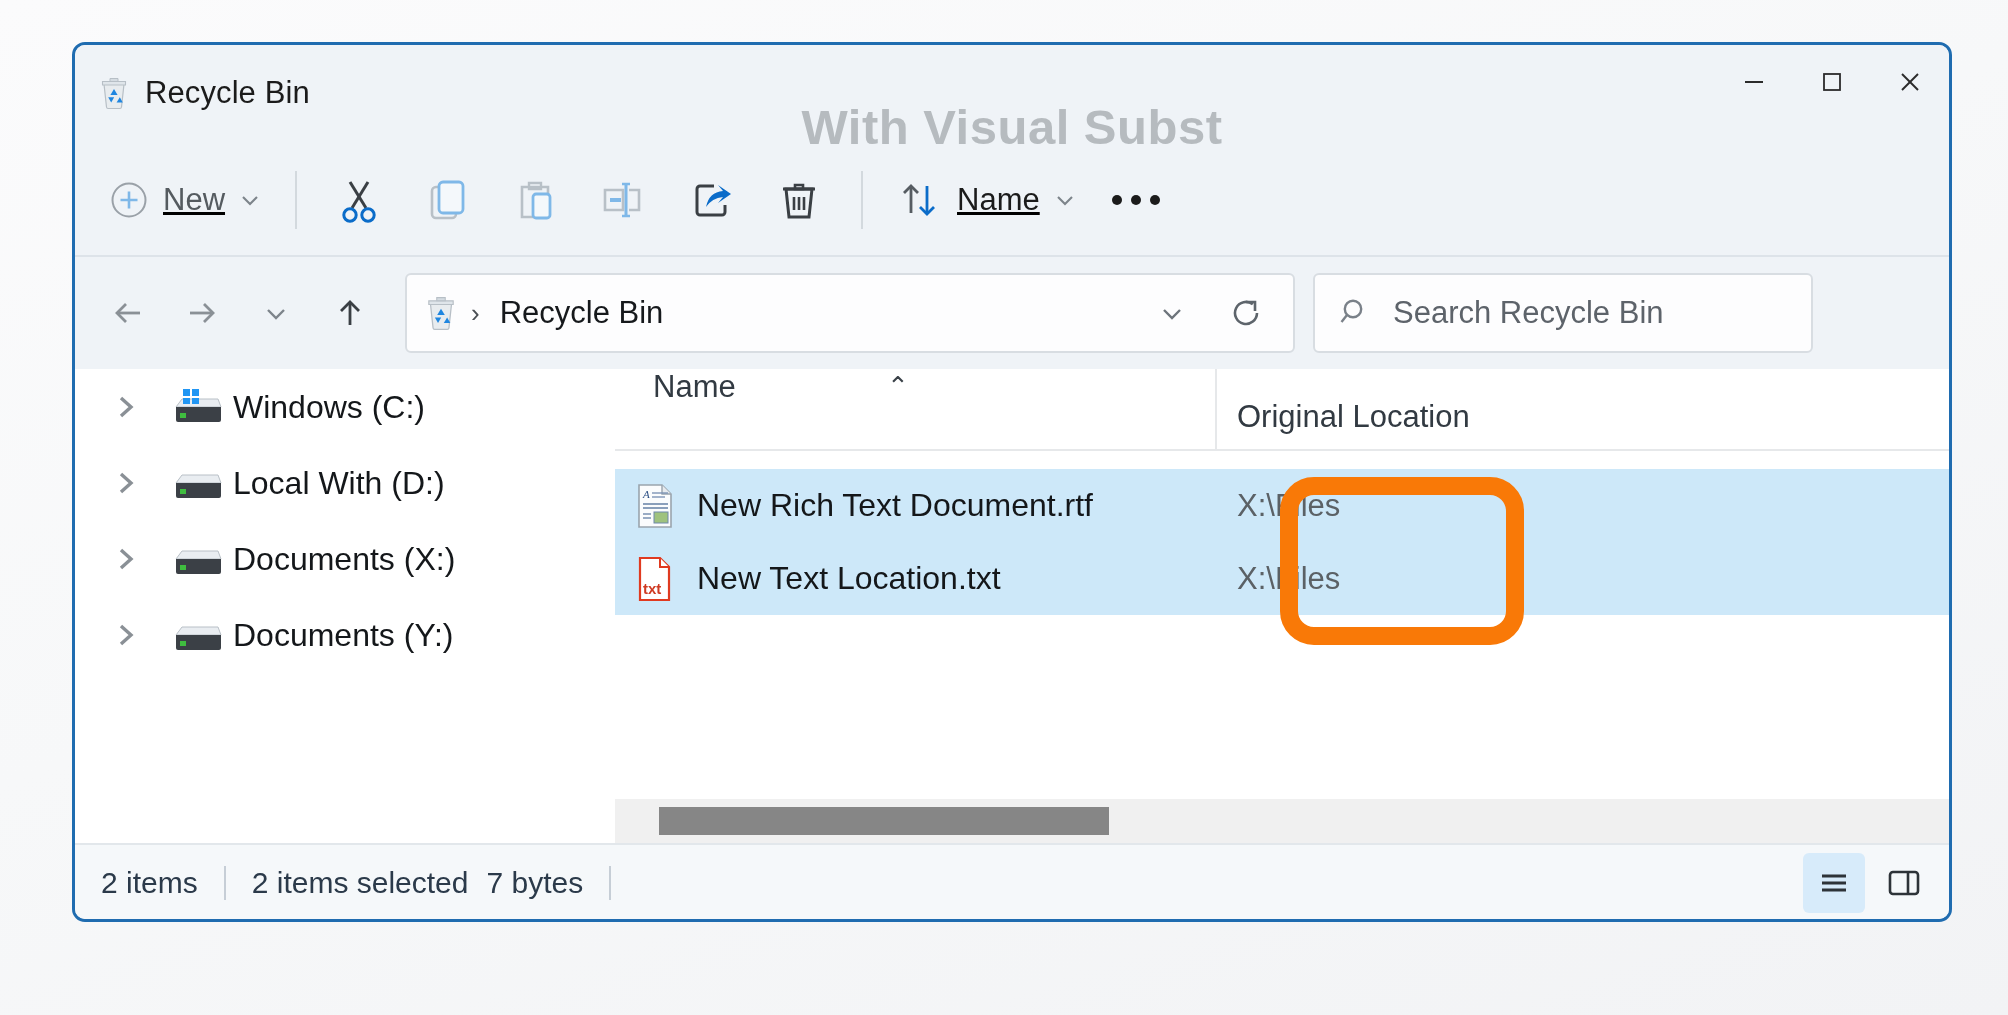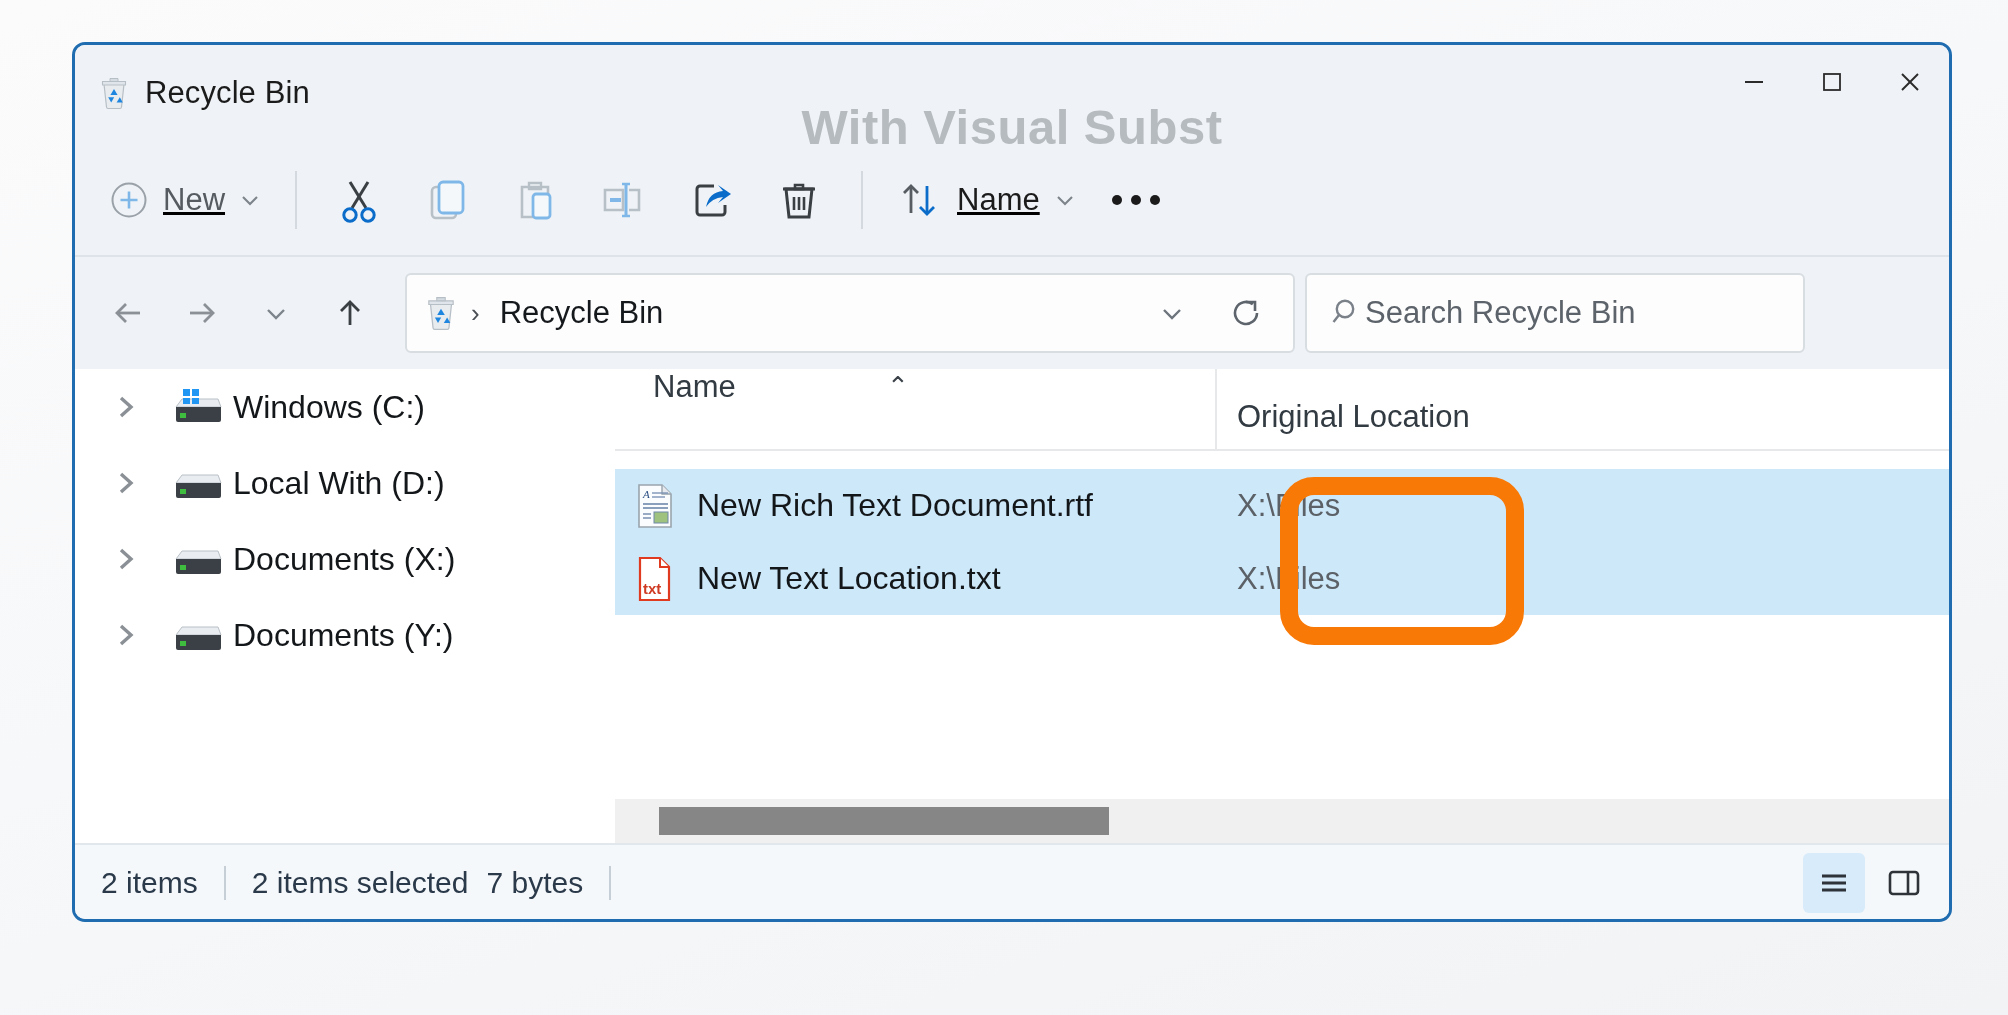--- a/index.html
+++ b/index.html
@@ -110,26 +110,26 @@
   }
   #crumb-text {
     font-size: 31px; color: #16191c;
     margin-left: 6px;
   }
   .crumb-sep { font-size: 26px; color: #4a4f54; margin: 0 14px 0 12px; }
   #addr-spacer { flex: 1; }
   #searchbox {
     flex: 0 0 auto;
     width: 500px; height: 80px;
-    margin-left: 10px;
+    margin-left: 18px;
     background: #fdfdfe;
     border: 2px solid #d8dde2;
     border-radius: 6px;
     display: flex; align-items: center;
-    padding-left: 22px; 
+    padding-left: 22px; gap: 20px;
   }
   #search-placeholder { font-size: 31px; color: #5d636a; }
 
   
   #body {
     position: relative;
     height: 474px;
     background: #ffffff;
     display: flex;
   }

